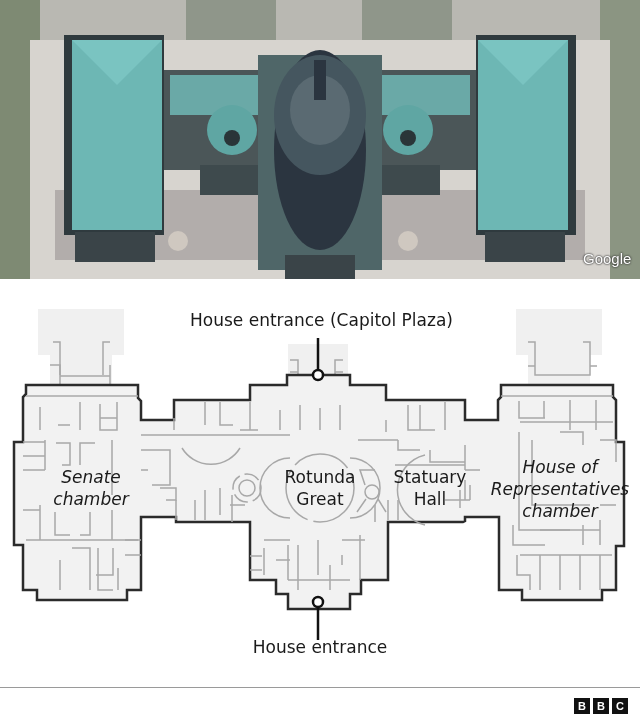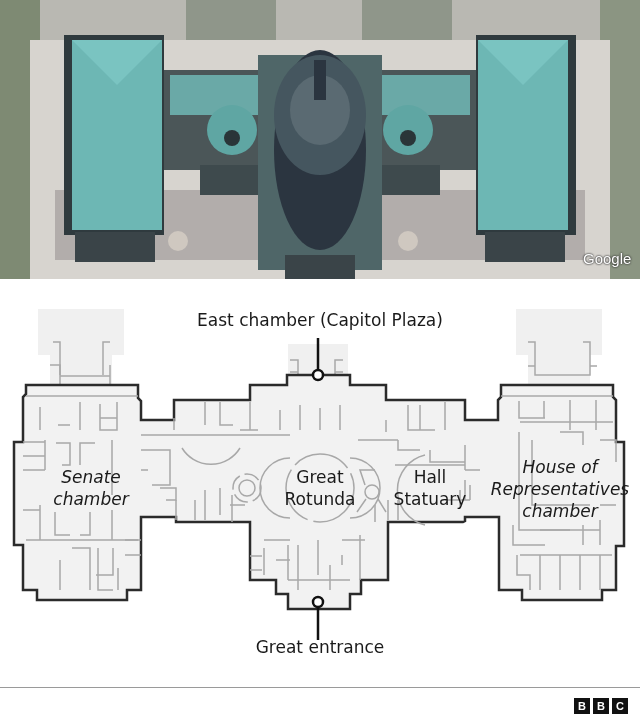--- a/index.html
+++ b/index.html
@@ -106,34 +106,34 @@
     <path d="M513 525 V545 H545 M540 530 H600 M583 525 V545 M600 505 H616 M600 520 V545"></path>
     <path d="M517 555 V575 H530 V590 M540 555 V590 M560 555 V590 M580 555 V590 M600 555 V590 M520 555 H612"></path>
   </g>
 
   <line x1="318" y1="338" x2="318" y2="370" stroke="#111" stroke-width="2.5"></line>
   <circle cx="318" cy="375" r="5" fill="#fff" stroke="#111" stroke-width="2.5"></circle>
   <line x1="318" y1="607" x2="318" y2="640" stroke="#111" stroke-width="2.5"></line>
   <circle cx="318" cy="602" r="5" fill="#fff" stroke="#111" stroke-width="2.5"></circle>
 </svg>
 
-<div class="lbl" style="left:190px;top:309px;width:260px;">East chamber (Capitol Plaza)</div>
-<div class="lbl" style="left:220px;top:636px;width:200px;">Great entrance</div>
+<div class="lbl" style="left:190px;top:309px;width:260px;">House entrance (Capitol Plaza)</div>
+<div class="lbl" style="left:220px;top:636px;width:200px;">House entrance</div>
 
 <div class="lbl" style="left:36px;top:466px;width:110px;font-style:italic;">
   <div>Senate</div>
   <div>chamber</div>
 </div>
 <div class="lbl" style="left:270px;top:466px;width:100px;">
+  <div>Rotunda</div>
   <div>Great</div>
-  <div>Rotunda</div>
 </div>
 <div class="lbl" style="left:380px;top:466px;width:100px;">
+  <div>Statuary</div>
   <div>Hall</div>
-  <div>Statuary</div>
 </div>
 <div class="lbl" style="left:480px;top:456px;width:160px;font-style:italic;">
   <div>House of</div>
   <div>Representatives</div>
   <div>chamber</div>
 </div>
 
 <div class="rule"></div>
 <div class="bbc">
   <span>B</span>

